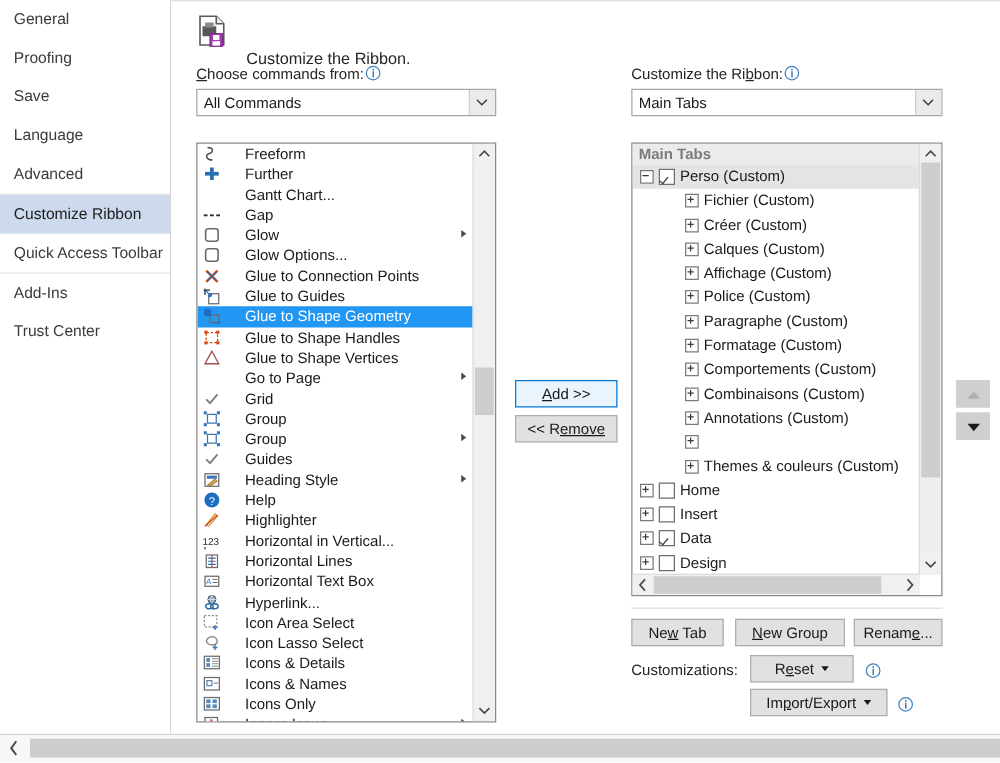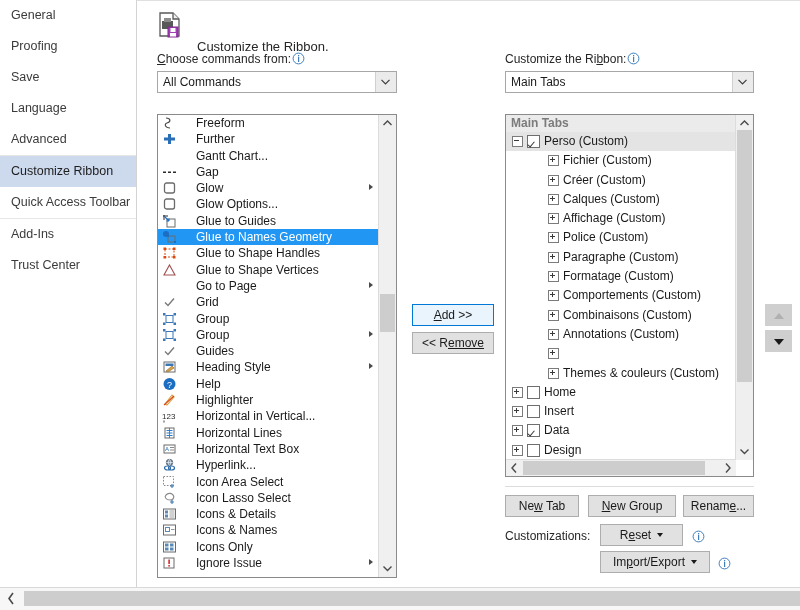--- a/index.html
+++ b/index.html
@@ -259,30 +259,34 @@
                 <rect x="6" y="6.5" width="3" height="1.5" fill="#2b2b2b"></rect>
                 <rect x="11" y="6.5" width="3" height="1.5" fill="#2b2b2b"></rect>
               </svg></span><span>Gap</span></div>
           <div class="cmd-row"><span class="ico"><svg width="15" height="14" viewBox="0 0 15 14">
                 <rect x="2.5" y="2" width="10" height="10" rx="2" fill="#fff" stroke="#6b6b6b" stroke-width="1.3"></rect>
               </svg></span><span>Glow</span><span class="submenu"></span></div>
           <div class="cmd-row"><span class="ico"><svg width="15" height="14" viewBox="0 0 15 14">
                 <rect x="2.5" y="2" width="10" height="10" rx="2" fill="#fff" stroke="#6b6b6b" stroke-width="1.3"></rect>
               </svg></span><span>Glow Options...</span></div>
           <div class="cmd-row"><span class="ico"><svg width="15" height="14" viewBox="0 0 15 14">
+                <path d="M3 2.5 L12 11.5 M12 2.5 L3 11.5" stroke="#d9480f" stroke-width="2"></path>
+                <path d="M4 3.5 L11 10.5 M11 3.5 L4 10.5" stroke="#1b6ec2" stroke-width="1"></path>
+              </svg></span><span>Glue to Connection Points</span></div>
+          <div class="cmd-row"><span class="ico"><svg width="15" height="14" viewBox="0 0 15 14">
                 <rect x="5" y="5" width="8" height="8" fill="none" stroke="#6b6b6b" stroke-width="1"></rect>
                 <path d="M2 1 L2 6 M1 2 L6 2" stroke="#2b2b2b" stroke-width="1"></path>
                 <path d="M2.5 2.5 L7 7 M7 7 L4.5 7 M7 7 L7 4.5" stroke="#1b6ec2" stroke-width="1.1" fill="none"></path>
               </svg></span><span>Glue to Guides</span></div>
           <div class="cmd-row selected"><span class="ico"><svg width="15" height="14" viewBox="0 0 15 14">
                 <circle cx="4" cy="4" r="3" fill="#1b6ec2"></circle>
                 <rect x="6" y="6" width="7" height="6" fill="none" stroke="#6b6b6b" stroke-width="1"></rect>
                 <rect x="5" y="5" width="2" height="2" fill="#1b6ec2"></rect>
                 <rect x="12" y="11" width="2" height="2" fill="#1b6ec2"></rect>
-              </svg></span><span>Glue to Names Geometry</span></div>
+              </svg></span><span>Glue to Shape Geometry</span></div>
           <div class="cmd-row"><span class="ico"><svg width="15" height="14" viewBox="0 0 15 14">
                 <rect x="3" y="3" width="9" height="8" fill="none" stroke="#d9480f" stroke-width="1" stroke-dasharray="2 1.5"></rect>
                 <rect x="1.5" y="1.5" width="2.5" height="2.5" fill="#d9480f"></rect>
                 <rect x="11" y="1.5" width="2.5" height="2.5" fill="#d9480f"></rect>
                 <rect x="1.5" y="10" width="2.5" height="2.5" fill="#d9480f"></rect>
                 <rect x="11" y="10" width="2.5" height="2.5" fill="#d9480f"></rect>
               </svg></span><span>Glue to Shape Handles</span></div>
           <div class="cmd-row"><span class="ico"><svg width="15" height="14" viewBox="0 0 15 14">
                 <path d="M7.5 2 L13 12 L2 12 Z" fill="none" stroke="#a05050" stroke-width="1.1"></path>
               </svg></span><span>Glue to Shape Vertices</span></div>

